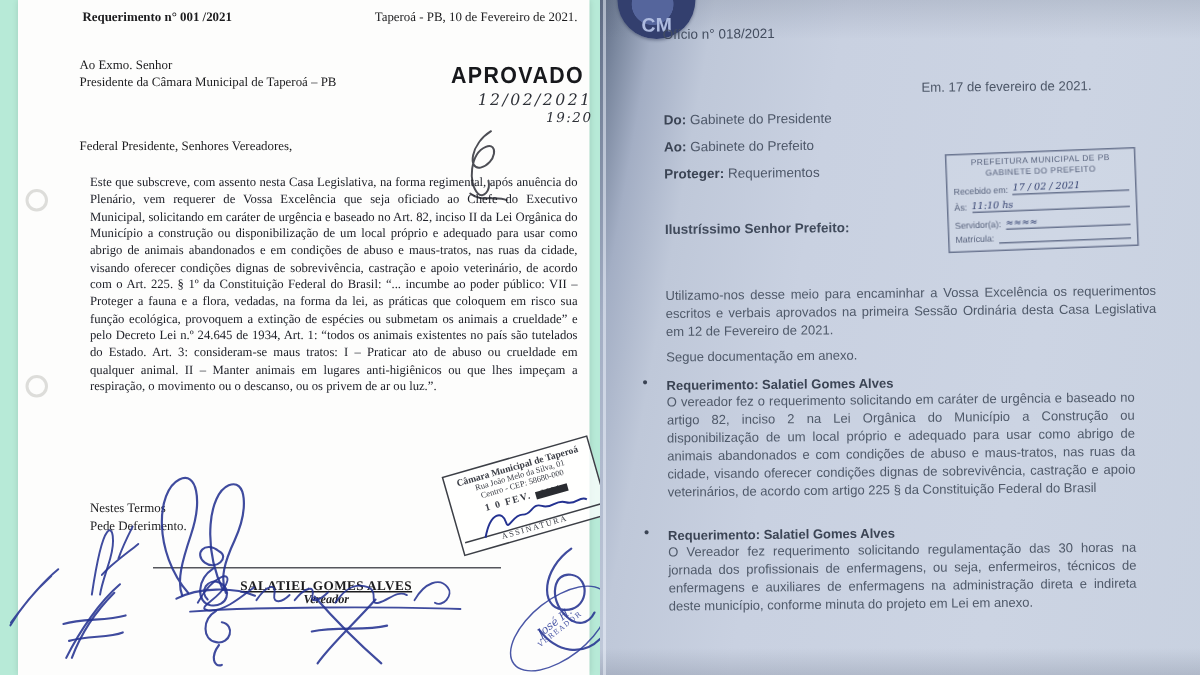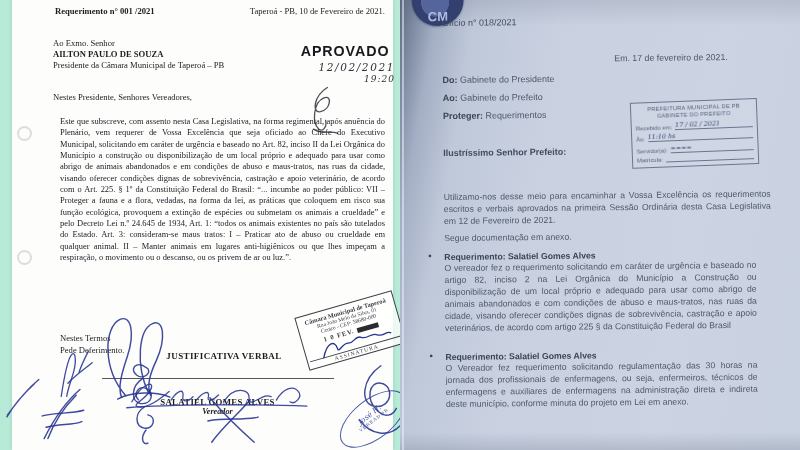--- a/index.html
+++ b/index.html
@@ -48,21 +48,21 @@
   .office-stamp .l2, .office-stamp .l3 { font-size:5.6px; }
   .office-stamp .dt { font-size:6.6px; font-weight:bold; margin-top:2px; letter-spacing:1px; }
   .office-stamp .dt .blob { background:#2a2c31; color:#2a2c31; font-size:5px; padding:0 4px; }
   .office-stamp .sigline { border-top:1px solid #3c3f46; margin-top:14px; font-size:5.4px; letter-spacing:1.2px; }
   .office-stamp .stamp-sig { position:absolute; left:10px; top:26px; width:80px; height:26px; }
 
   
   .sig-block { position:absolute; top:378px; left:88px; width:235px; text-align:center; }
   .sig-script { width:232px; height:34px; display:block; margin:0 auto -6px; }
   .sig-rule { border-top:1.4px solid #55565c; width:232px; margin:0 auto; }
-  .sig-name { font-weight:bold; font-size:8.8px; margin-top:18px; letter-spacing:.3px; }
+  .sig-name { font-weight:bold; font-size:8.8px; margin-top:6px; letter-spacing:.3px;text-decoration:underline; }
   .sig-role { font-weight:bold; font-style:italic; font-size:8.2px; }
 
   .scribble { position:absolute; pointer-events:none; }
   .scribble path { fill:none; stroke:#243291; stroke-width:1.5; stroke-linecap:round; opacity:.88; }
   .scribble.dark path { stroke:#34363e; }
   .binder-hole { position:absolute; width:15px; height:15px; border:2px solid #d9d9d6; border-radius:50%; opacity:.9; }
 
   .oval-stamp {
     position:absolute; top:399px; left:322px; width:78px; height:40px;
     border:1.6px solid #2b3a98; border-radius:50%;
@@ -117,44 +117,42 @@
 
   <div class="paper-left">
 
     <div class="ld-header-row">
       <span class="ld-number">Requerimento n° 001 /2021</span>
       <span>Taperoá - PB, 10 de Fevereiro de 2021.</span>
     </div>
 
     <div class="ld-addr">
       <div>Ao Exmo. Senhor</div>
-      <div class="bold">AILTON PAULO DE SOUZA</div>
       <div>Presidente da Câmara Municipal de Taperoá – PB</div>
     </div>
 
     <div class="approved">
       <div class="approved-label">APROVADO</div>
       <div class="hand approved-date">12/02/2021</div>
       <div class="hand approved-time">19:20</div>
     </div>
     <svg class="scribble dark" style="left:288px;top:84px" width="46" height="52" viewBox="0 0 50 60">
       <path d="M30 4 C14 14 12 34 22 32 C34 29 36 12 26 16 C14 21 12 44 20 52 C24 56 30 50 28 42"></path>
       <path d="M14 52 C22 59 34 53 42 57"></path>
     </svg>
 
-    <div class="ld-salutation">Nestes Presidente, Senhores Vereadores,</div>
+    <div class="ld-salutation">Federal Presidente, Senhores Vereadores,</div>
 
     <div class="ld-body">Este que subscreve, com assento nesta Casa Legislativa, na forma regimental, após anuência do Plenário, vem requerer de Vossa Excelência que seja oficiado ao Chefe do Executivo Municipal, solicitando em caráter de urgência e baseado no Art. 82, inciso II da Lei Orgânica do Município a construção ou disponibilização de um local próprio e adequado para usar como abrigo de animais abandonados e em condições de abuso e maus-tratos, nas ruas da cidade, visando oferecer condições dignas de sobrevivência, castração e apoio veterinário, de acordo com o Art. 225. § 1º da Constituição Federal do Brasil: “... incumbe ao poder público: VII – Proteger a fauna e a flora, vedadas, na forma da lei, as práticas que coloquem em risco sua função ecológica, provoquem a extinção de espécies ou submetam os animais a crueldade” e pelo Decreto Lei n.º 24.645 de 1934, Art. 1: “todos os animais existentes no país são tutelados do Estado. Art. 3: consideram-se maus tratos: I – Praticar ato de abuso ou crueldade em qualquer animal. II – Manter animais em lugares anti-higiênicos ou que lhes impeçam a respiração, o movimento ou o descanso, ou os privem de ar ou luz.”.</div>
 
     <div class="ld-closing">
       <div>Nestes Termos</div>
       <div>Pede Deferimento.</div>
     </div>
 
-    <div class="ld-just">JUSTIFICATIVA VERBAL</div>
 
     <div class="office-stamp">
       <div class="l1">Câmara Municipal de Taperoá</div>
       <div class="l2">Rua João Melo da Silva, 01</div>
       <div class="l3">Centro - CEP: 58680-000</div>
       <div class="dt">
         <span>1 0 FEV.</span>
         <span class="blob">2021</span>
       </div>
       <svg class="stamp-sig" viewBox="0 0 80 26">

